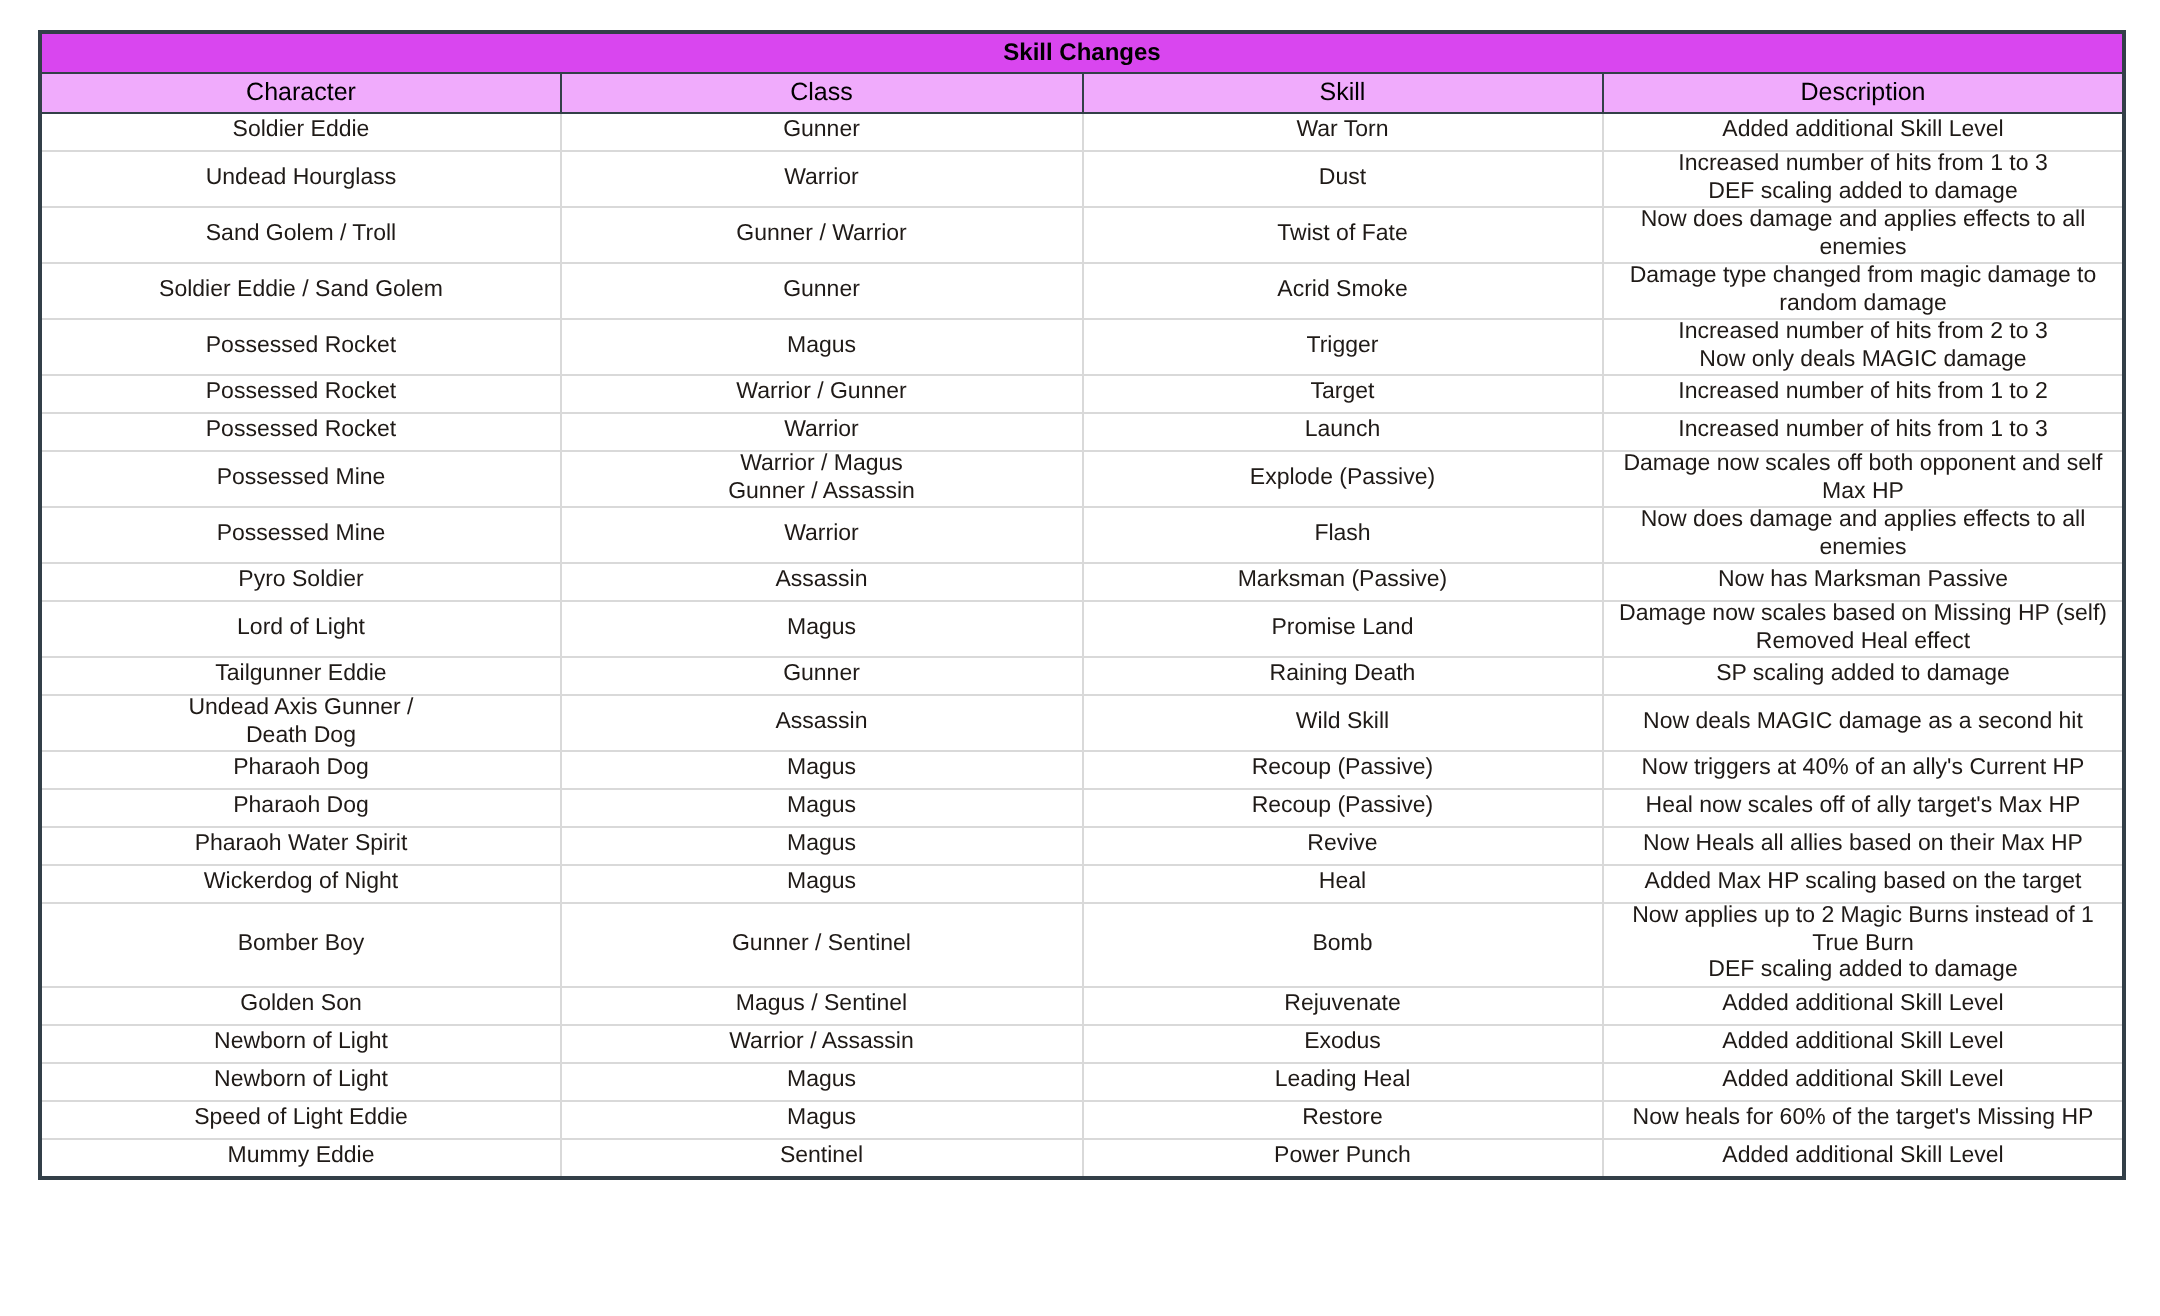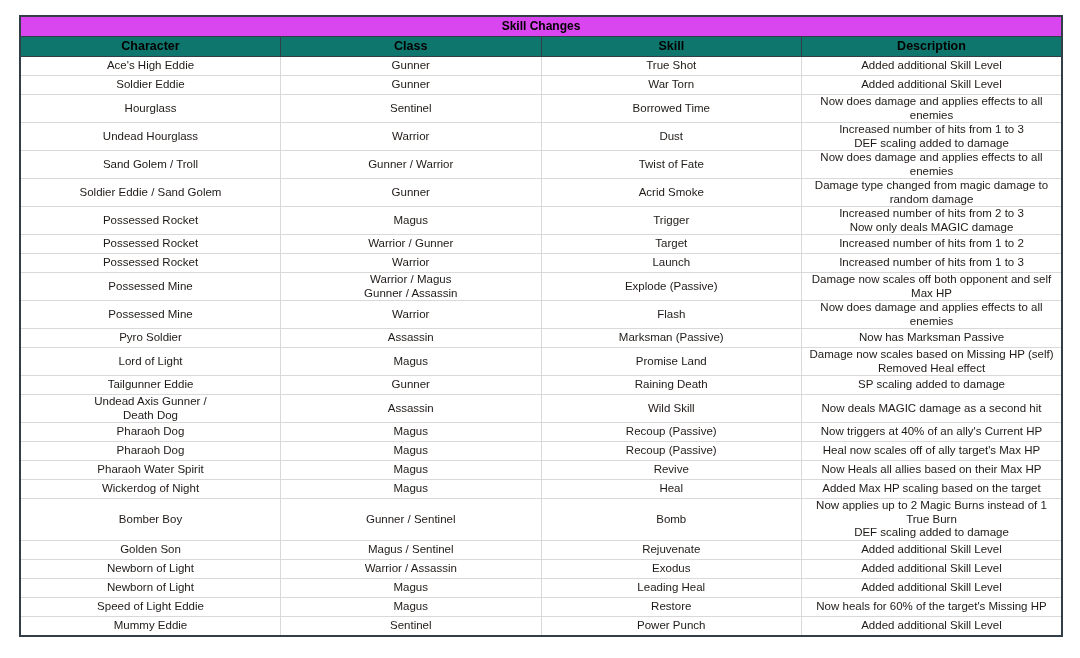--- a/index.html
+++ b/index.html
@@ -37,23 +37,23 @@
   }
   tr.title-row td {
     background: #d946ef;
     border: 1px solid #333f48;
     font-weight: bold;
     font-size: 12px;
     height: 19px;
     color: #000000;
   }
   tr.head-row td {
-    background: #0f766e;
+    background: #f0abfc;
     border: 1px solid #333f48;
-    font-weight: bold;
+    font-weight: normal;
     font-size: 12.5px;
     height: 19px;
     color: #000000;
   }
   tr.data-row td { height: 18px; }
   td.col-char  { width: 187px; }
   td.col-class { width: 87px;  }
   td.col-skill { width: 142px; }
   td.col-desc  { width: 626px; }
   .blue td, td.blue { color: #4a7ce0; }
@@ -71,41 +71,25 @@
         <td colspan="4">Skill Changes</td>
       </tr>
       <tr class="head-row">
         <td class="col-char">Character</td>
         <td class="col-class">Class</td>
         <td class="col-skill">Skill</td>
         <td class="col-desc">Description</td>
       </tr>
 
         <tr class="data-row">
-          <td class="col-char">Ace's High Eddie</td>
-          <td class="col-class">Gunner</td>
-          <td class="col-skill">True Shot</td>
-          <td class="col-desc">
-            <span class="multi">Added additional Skill Level</span>
-          </td>
-        </tr>
-        <tr class="data-row">
           <td class="col-char">Soldier Eddie</td>
           <td class="col-class">Gunner</td>
           <td class="col-skill">War Torn</td>
           <td class="col-desc">
             <span class="multi">Added additional Skill Level</span>
-          </td>
-        </tr>
-        <tr class="data-row">
-          <td class="col-char">Hourglass</td>
-          <td class="col-class">Sentinel</td>
-          <td class="col-skill">Borrowed Time</td>
-          <td class="col-desc">
-            <span class="multi">Now does damage and applies effects to all enemies</span>
           </td>
         </tr>
         <tr class="data-row">
           <td class="col-char tall3">Undead Hourglass</td>
           <td class="col-class tall3">Warrior</td>
           <td class="col-skill tall3">Dust</td>
           <td class="col-desc tall3">
             <span class="multi">Increased number of hits from 1 to 3</span>
             <span class="multi">DEF scaling added to damage</span>
           </td>

